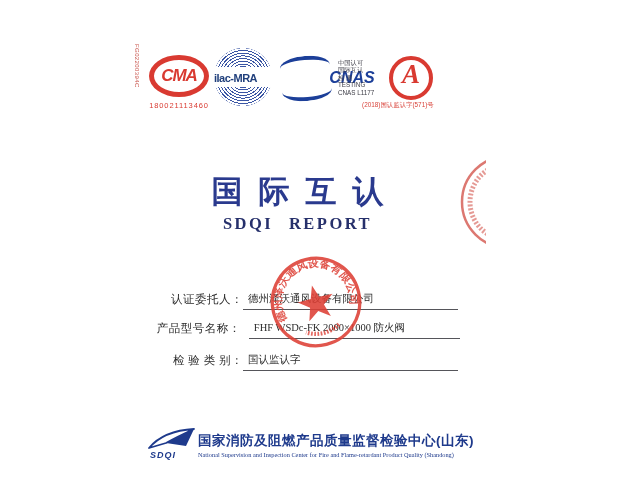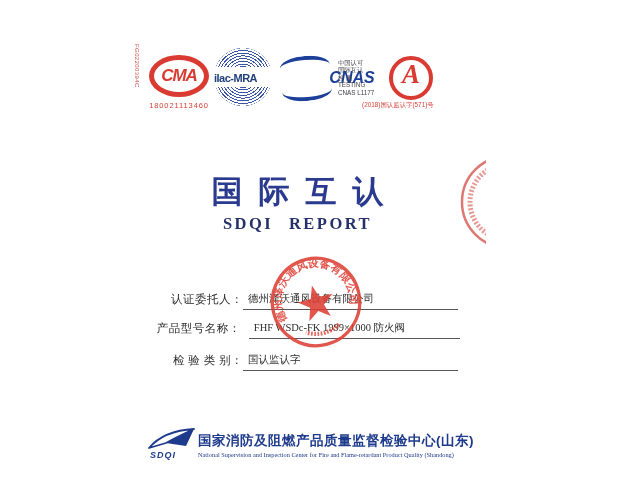--- a/index.html
+++ b/index.html
@@ -140,21 +140,21 @@
     <circle cx="58" cy="50" r="46" fill="none" stroke="#d4574e" stroke-width="2.5"></circle>
     <circle cx="58" cy="50" r="38" fill="none" stroke="#d4574e" stroke-width="5" stroke-dasharray="2 1.7" opacity="0.75"></circle>
   </svg>
 
   <div class="field-row row-1">
     <div class="field-label">认证委托人：</div>
     <div class="field-value">德州泽沃通风设备有限公司</div>
   </div>
   <div class="field-row row-2">
     <div class="field-label">产品型号名称：</div>
-    <div class="field-value">FHF WSDc-FK 1999×1000 防火阀</div>
+    <div class="field-value">FHF WSDc-FK 2000×1000 防火阀</div>
   </div>
   <div class="field-row row-3">
     <div class="field-label">检 验 类 别：</div>
     <div class="field-value">国认监认字</div>
   </div>
 
   <svg class="seal" viewBox="0 0 100 100">
     <circle cx="50" cy="50" r="46.5" fill="none" stroke="#dd3f35" stroke-width="3.5"></circle>
     <polygon fill="#dd3f35" points="50,32 54.7,45.5 69,45.8 57.6,54.5 61.8,68.2 50,60 38.2,68.2 42.4,54.5 31,45.8 45.3,45.5"></polygon>
     <path id="sealTextArc" d="M 15.5 61 A 36.5 36.5 0 1 1 84.5 61" fill="none"></path>

